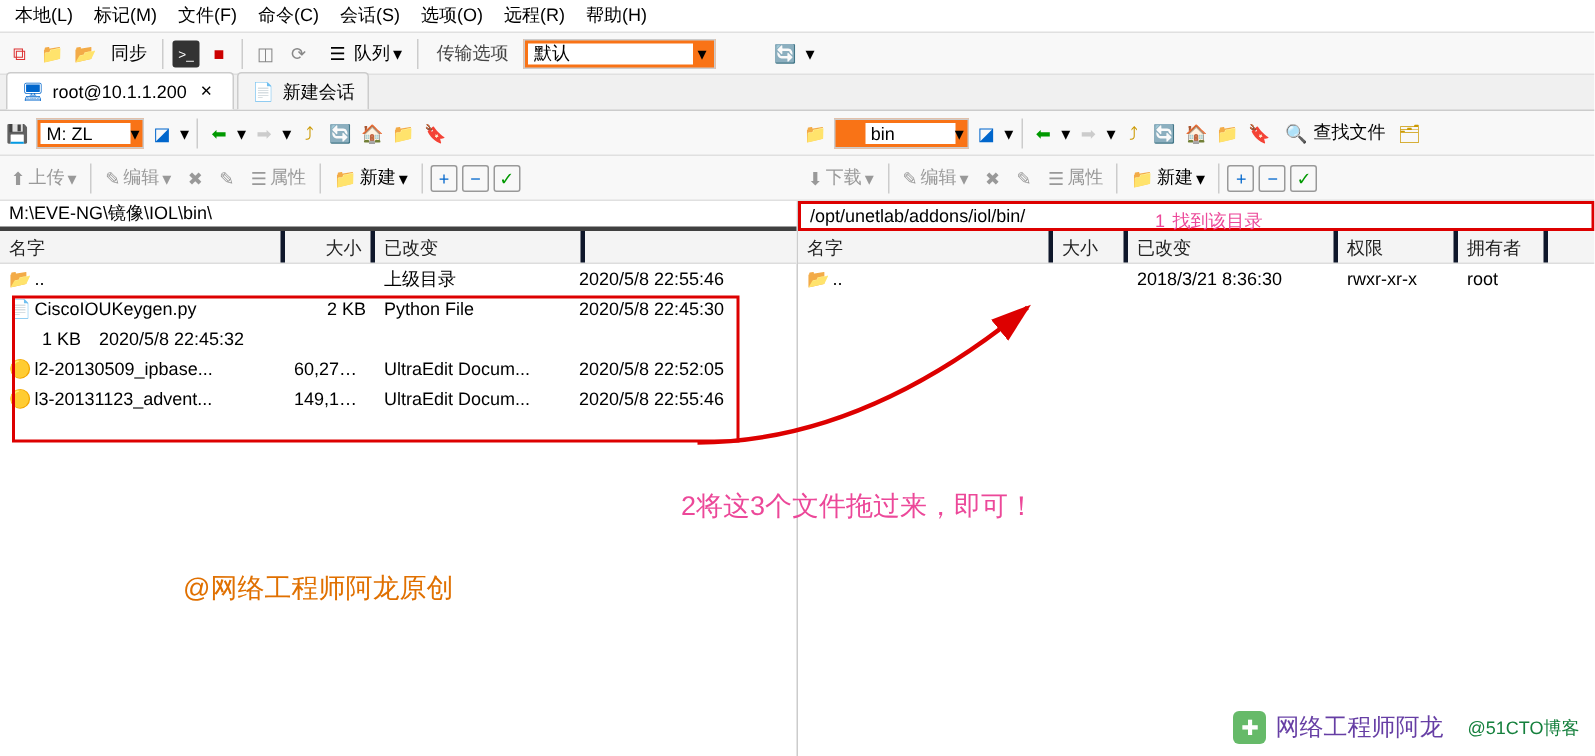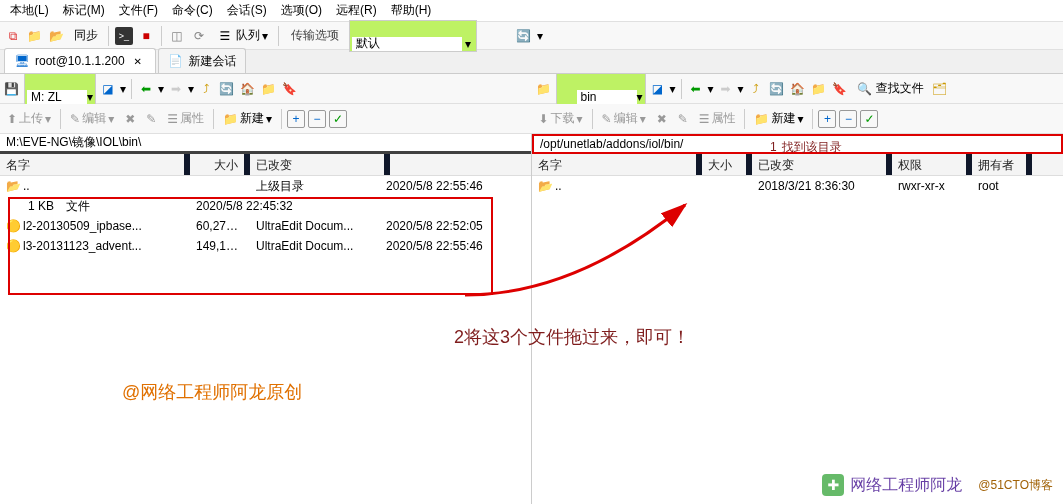--- a/index.html
+++ b/index.html
@@ -3,41 +3,41 @@
 <meta charset="utf-8">
 <style>
 *{box-sizing:border-box;margin:0;padding:0;font-family:"Microsoft YaHei",Tahoma,sans-serif;font-size:12px}
 body{background:#fff;width:1063px;height:504px;position:relative;overflow:hidden}
 .menubar{height:22px;display:flex;align-items:center;padding:2px 4px;gap:2px;border-bottom:1px solid #e0e0e0}
 .menubar span{padding:2px 6px;cursor:default}
 .tb1,.tb2{height:28px;display:flex;align-items:center;padding:2px 4px;gap:4px;border-bottom:1px solid #e0e0e0;background:#f8f8f8}
 .sep{width:1px;height:20px;background:#ccc;margin:0 2px}
 .ico{width:18px;height:18px;display:inline-flex;align-items:center;justify-content:center;font-size:12px;cursor:pointer;border-radius:2px}
 .btn-tx{display:inline-flex;align-items:center;gap:2px;padding:2px 4px;cursor:pointer;border-radius:2px}
-.dd{display:flex;align-items:flex-end;border:1px solid #ccc;background:#bef264;height:32px;padding:0 2px}
+.dd{display:flex;align-items:center;border:1px solid #ccc;background:#f97316;height:20px;padding:0 2px}
 .dd input{border:none;outline:none;padding:0 4px;font-size:12px}
 .tabs{height:24px;display:flex;align-items:flex-end;padding:0 4px;background:#f0f0f0;border-bottom:1px solid #ccc}
 .tab{display:flex;align-items:center;gap:4px;padding:3px 8px;background:#fff;border:1px solid #ccc;border-bottom:none;border-radius:3px 3px 0 0;margin-right:2px;cursor:pointer}
 .panes{display:flex;height:calc(100% - 22px - 28px - 24px - 30px - 30px)}
 .pane{flex:1;display:flex;flex-direction:column;border-right:1px solid #ccc;min-width:0}
 .navrow{display:flex;align-items:center;padding:3px;gap:3px;border-bottom:1px solid #e0e0e0;background:#f8f8f8;height:30px}
 .actrow{display:flex;align-items:center;padding:3px;gap:3px;border-bottom:1px solid #e0e0e0;background:#f8f8f8;height:30px}
 .path{height:20px;background:#fff;padding:2px 6px;border-bottom:3px solid #404040;display:flex;align-items:center}
 .path-r{border:2px solid #d00;position:relative}
 .hdr{display:flex;background:#f4f4f4;border-bottom:1px solid #ddd;height:22px}
-.hdr .col{padding:3px 6px;border-right:6px solid #0f172a;font-weight:normal;color:#222}
+.hdr .col{padding:3px 6px;border-right:3px solid #0f172a;font-weight:normal;color:#222}
 .list{flex:1;overflow:auto;position:relative}
 .row{display:flex;align-items:center;height:20px;padding:0}
 .row .cell{padding:1px 6px;white-space:nowrap;overflow:hidden;text-overflow:ellipsis}
 .fico{display:inline-block;width:14px;height:14px;margin-right:3px;vertical-align:middle}
 .c-name-l{width:190px}.c-size-l{width:60px;text-align:right}.c-type-l{width:130px}.c-chg-l{width:140px}
 .c-name-r{width:170px}.c-size-r{width:50px}.c-chg-r{width:140px}.c-perm-r{width:80px}.c-own-r{width:60px}
 .disabled{color:#999}
 .redbox{position:absolute;border:2px solid #d00;pointer-events:none}
-.anno{position:absolute;color:#7f1d1d;font-size:18px;font-weight:normal;pointer-events:none}
+.anno{position:absolute;color:#ec4899;font-size:18px;font-weight:normal;pointer-events:none}
 .anno-or{color:#e07000}
 .arrow{position:absolute;pointer-events:none}
 .wm{position:absolute;right:10px;bottom:8px;color:#888;font-size:12px;display:flex;align-items:center;gap:6px}
 .wx{background:#4caf50;color:#fff;width:22px;height:22px;border-radius:4px;display:flex;align-items:center;justify-content:center;font-size:14px}
 svg{display:block}
 </style>
 </head>
 <body>
 
 <div class="menubar">
@@ -170,23 +170,28 @@
       <div class="col c-size-l">大小</div>
       <div class="col c-chg-l">已改变</div>
     </div>
     <div class="list" id="left-list">
       <div class="row">
         <div class="cell c-name-l"><span class="fico" style="color:#c90">📂</span><span>..</span></div>
         <div class="cell c-size-l"></div>
         <div class="cell c-type-l">上级目录</div>
         <div class="cell c-chg-l">2020/5/8  22:55:46</div>
       </div>
+    <div class="row">
+          <div class="cell c-name-l"><span class="fico">📄</span>CiscoIOUKeygen.py</div>
+          <div class="cell c-size-l">2 KB</div>
+          <div class="cell c-type-l">Python File</div>
+          <div class="cell c-chg-l">2020/5/8  22:45:30</div>
+        </div>
         <div class="row">
           <div class="cell c-size-l">1 KB</div>
-          <div class="cell c-type-l">文件</div>
           <div class="cell c-chg-l">2020/5/8  22:45:32</div>
         </div>
         <div class="row">
           <div class="cell c-name-l"><span class="fico">🟡</span>l2-20130509_ipbase...</div>
           <div class="cell c-size-l">60,277 ...</div>
           <div class="cell c-type-l">UltraEdit Docum...</div>
           <div class="cell c-chg-l">2020/5/8  22:52:05</div>
         </div>
         <div class="row">
           <div class="cell c-name-l"><span class="fico">🟡</span>l3-20131123_advent...</div>
@@ -231,14 +236,14 @@
       </marker>
     </defs>
   <path d="M10,100 Q120,100 230,10" stroke="#d00" stroke-width="3" fill="none" marker-end="url(#ah)"></path>
 </svg>
 
 <div class="wm">
   <div style="display:flex;align-items:center;gap:6px;opacity:.85">
     <span class="wx">✚</span>
     <span style="font-size:16px;color:#4c1d95">网络工程师阿龙</span>
   </div>
-  <span style="margin-left:10px;color:#a16207">@51CTO博客</span>
+  <span style="margin-left:10px;color:#15803d">@51CTO博客</span>
 </div>
 
 </body></html>

